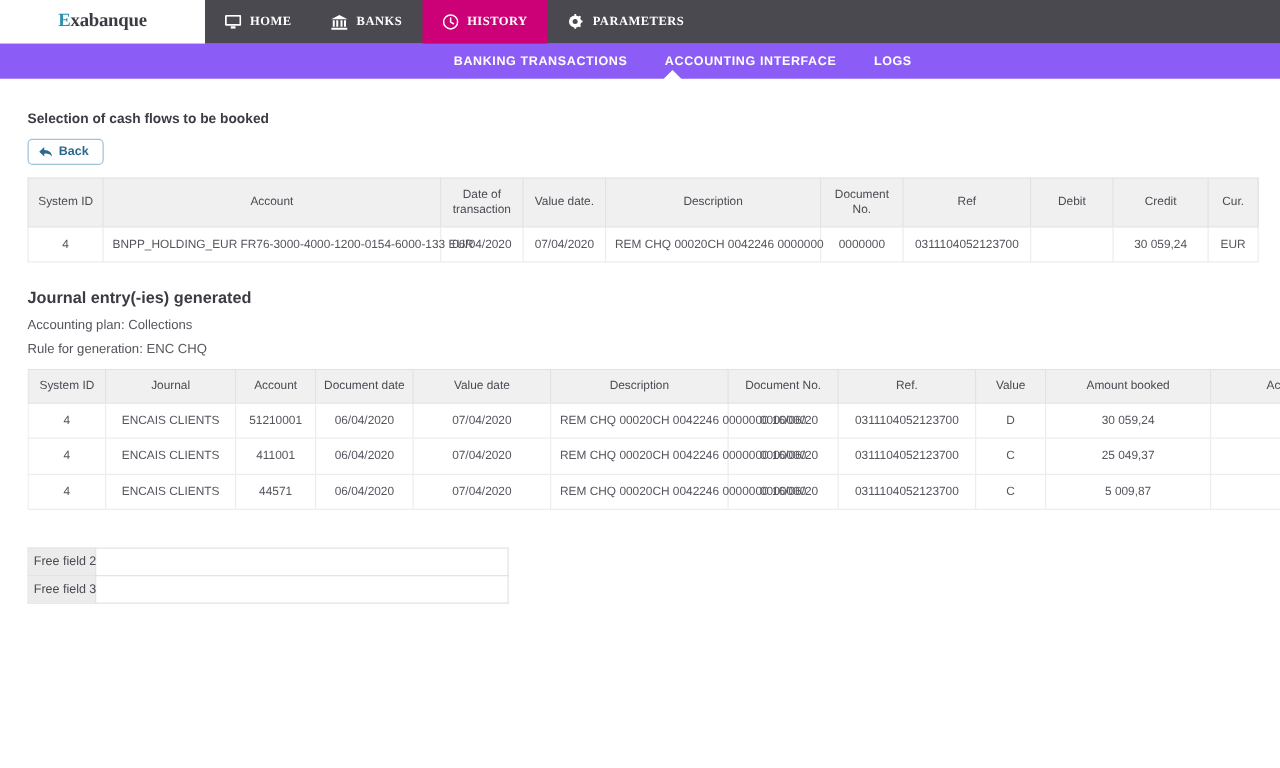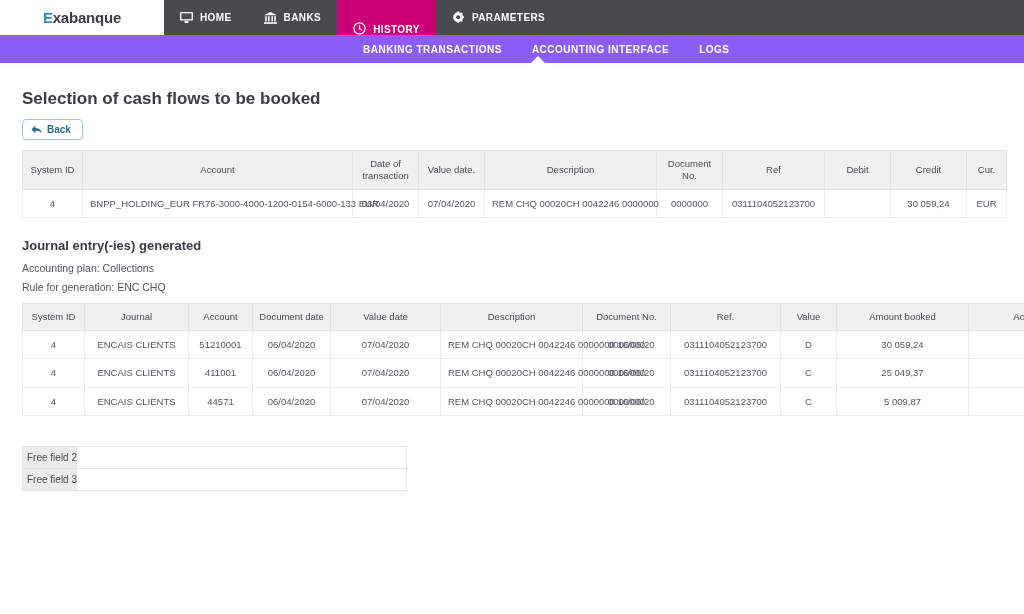--- a/index.html
+++ b/index.html
@@ -13,20 +13,21 @@
   }
   body { position: relative; }
 
   
   .topnav {
     height: 35px;
     background: #4a4950;
     display: flex;
     align-items: stretch;
     position: relative;
+    font-family: Liberation Serif, serif;
   }
   .logo-box {
     width: 164px;
     background: #ffffff;
     display: flex;
     align-items: center;
     justify-content: center;
     flex: none;
   }
   .logo-text {
@@ -44,21 +45,21 @@
     gap: 7px;
     padding: 0 16px;
     color: #ffffff;
     font-size: 10px;
     font-weight: bold;
     letter-spacing: 0.4px;
     white-space: nowrap;
     cursor: pointer;
     text-transform: uppercase;
   }
-  .nav-item.active { background: #cc0077; align-items: flex-end; }
+  .nav-item.active { background: #cc0077; }
   .nav-ico { display: inline-flex; align-items: center; }
   .nav-ico svg { display: block; }
 
   
   .subnav {
     height: 28px;
     background: #8b5cf6;
     display: flex;
     align-items: center;
     position: relative;
@@ -85,21 +86,21 @@
     width: 0; height: 0;
     border-left: 8px solid transparent;
     border-right: 8px solid transparent;
     border-bottom: 8px solid #ffffff;
   }
 
   
   .page { padding: 0 22px; }
 
   .page-title {
-    font-size: 17px;
+    font-size: 11px;
     color: #3b3b43;
     font-weight: bold;
     margin-top: 26px;
     margin-bottom: 10px;
   }
 
   .back-btn {
     display: inline-flex;
     align-items: center;
     gap: 5px;

